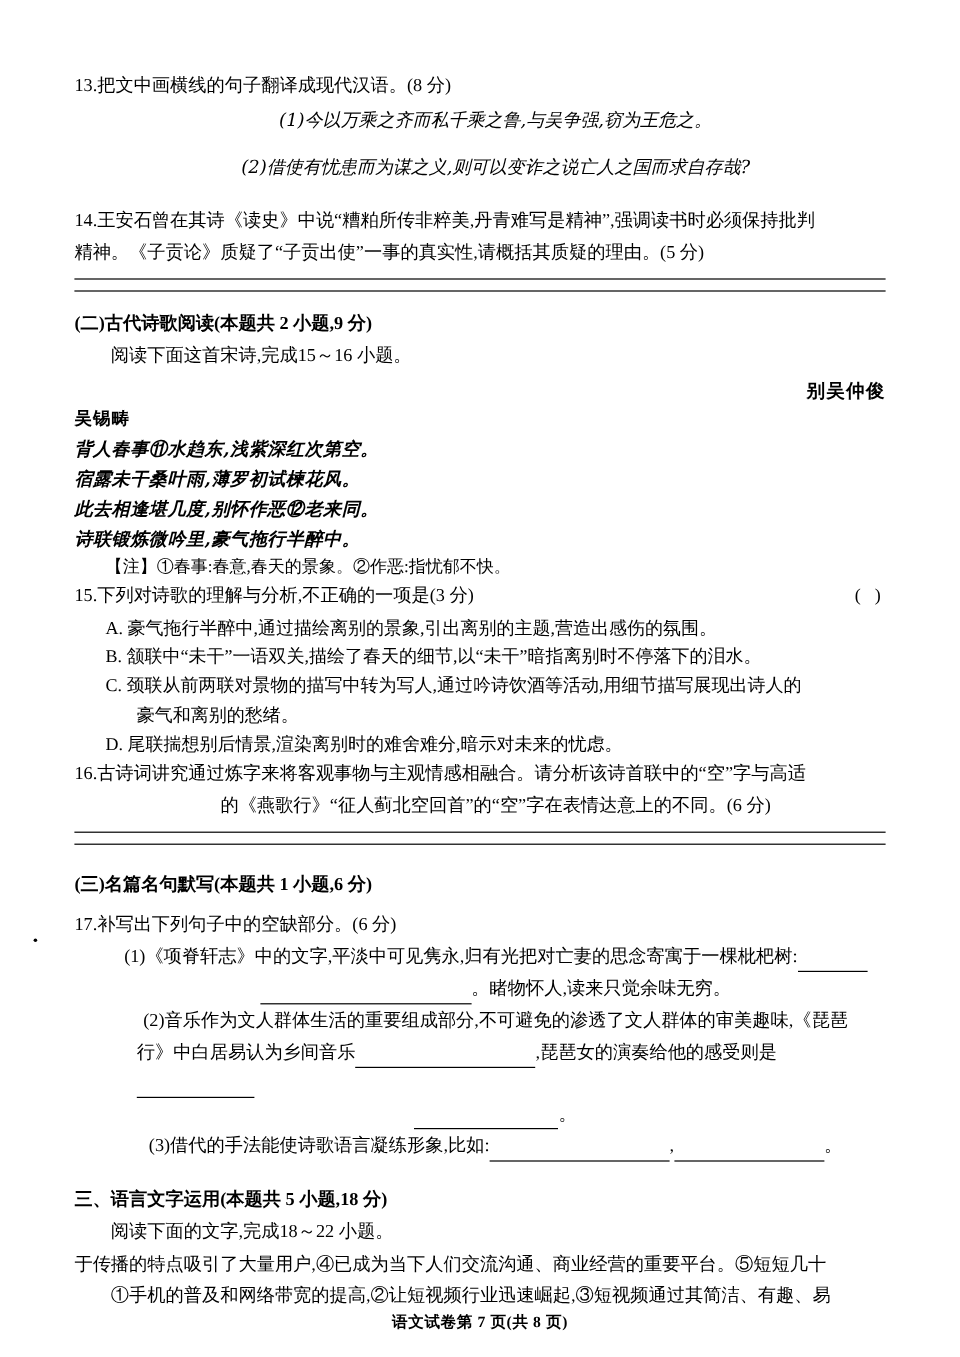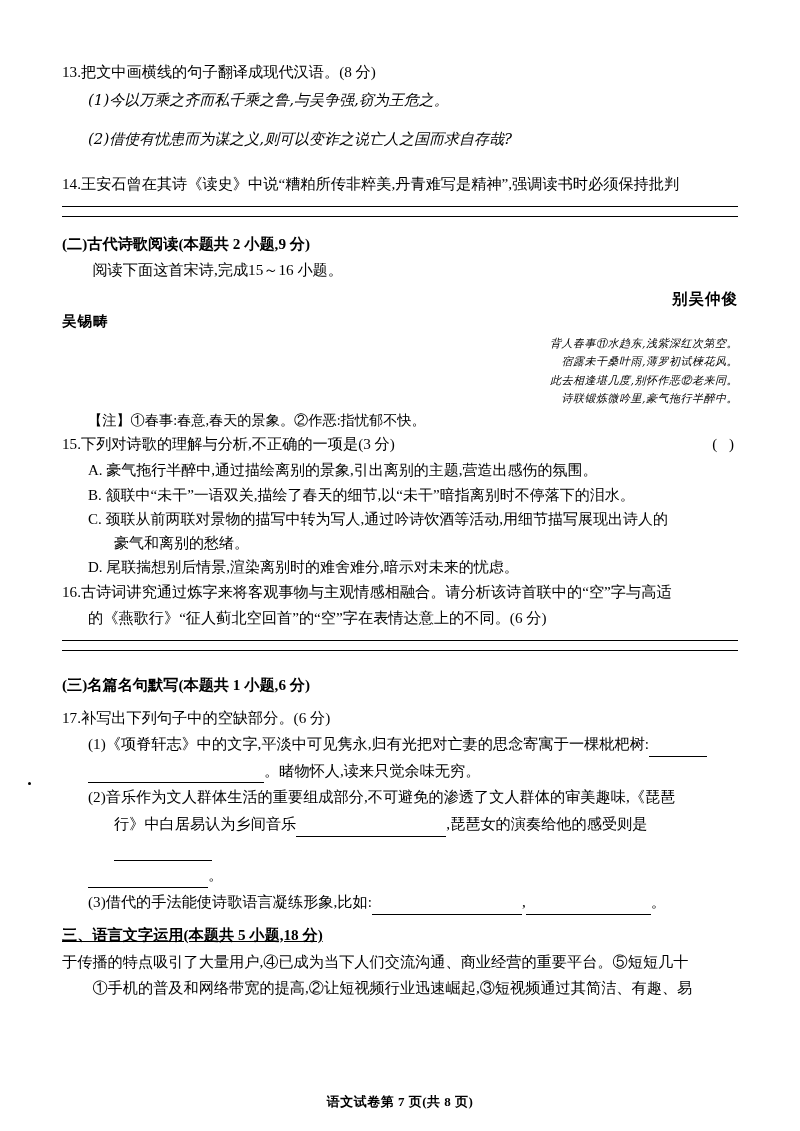--- a/index.html
+++ b/index.html
@@ -27,21 +27,21 @@
     left: 62px;
     top: 60px;
     width: 676px;
   }
   .q {
     font-size: 15.2px;
     line-height: 1.62;
     margin: 0 0 2px 0;
   }
   .indent1 { text-indent: 2em; }
-  .indent-sub { padding-left: 26px; }
+  .indent-sub { padding-left: 26px; text-align: center; }
   .kai {
     font-family: "DejaVu Serif", "Liberation Serif", serif;
     font-style: italic;
     font-size: 15px;
     line-height: 1.75;
   }
   .bold { font-weight: bold; }
   .rule {
     border: none;
     border-top: 1.1px solid #000;
@@ -59,26 +59,27 @@
     letter-spacing: 1px;
   }
   .poem-author {
     text-align: left;
     font-weight: bold;
     font-size: 14.5px;
     margin: 0 0 4px 0;
     letter-spacing: 1px;
   }
   .poem-line {
-    text-align: right;
+    text-align: left;
     font-family: "DejaVu Serif", serif;
     font-style: italic;
-    font-size: 11px;
+    font-size: 15px;
     line-height: 1.68;
     letter-spacing: 0.5px;
+    font-weight: bold;
   }
   .note {
     font-size: 14.2px;
     padding-left: 26px;
     line-height: 1.6;
   }
   .opt {
     font-size: 15px;
     line-height: 1.62;
     padding-left: 26px;
@@ -140,20 +141,21 @@
   <div class="content">
 
     <div class="q">13.把文中画横线的句子翻译成现代汉语。(8 分)</div>
     <div class="kai indent-sub">(1)今以万乘之齐而私千乘之鲁,与吴争强,窃为王危之。</div>
     <div class="gap-md"></div>
     <div class="kai indent-sub">(2)借使有忧患而为谋之义,则可以变诈之说亡人之国而求自存哉?</div>
 
     <div class="gap-lg"></div>
 
     <div class="q">14.王安石曾在其诗《读史》中说“糟粕所传非粹美,丹青难写是精神”,强调读书时必须保持批判</div>
+    <div class="q">精神。《子贡论》质疑了“子贡出使”一事的真实性,请概括其质疑的理由。(5 分)</div>
     <hr class="rule">
     <hr class="rule">
 
     <div class="gap-sm"></div>
 
     <div class="q bold">(二)古代诗歌阅读(本题共 2 小题,9 分)</div>
     <div class="q indent1">阅读下面这首宋诗,完成15～16 小题。</div>
 
     <div class="poem-title">别吴仲俊</div>
     <div class="poem-author">吴锡畴</div>
@@ -197,20 +199,21 @@
       <span>行》中白居易认为乡间音乐</span><span class="fillblank u6"></span><span>,琵琶女的演奏给他的感受则是</span><span class="fillblank u5"></span>
     </div>
     <div class="q indent-sub">
       <span class="fillblank u2"></span>。
     </div>
 
     <div class="q indent-sub">
       <span>(3)借代的手法能使诗歌语言凝练形象,比如:</span><span class="fillblank u7"></span>,<span class="fillblank u8"></span>。
     </div>
 
-    <div class="q bold" style="margin-top:8px;text-decoration:underline;">三、语言文字运用(本题共 5 小题,18 分)</div>
+    <div class="q bold" style="margin-top:20px;">三、语言文字运用(本题共 5 小题,18 分)</div>
+    <div class="q indent1">阅读下面的文字,完成18～22 小题。</div>
     <div class="body-text">于传播的特点吸引了大量用户,④已成为当下人们交流沟通、商业经营的重要平台。⑤短短几十</div>
     <div class="body-text indent1">①手机的普及和网络带宽的提高,②让短视频行业迅速崛起,③短视频通过其简洁、有趣、易</div>
 
   </div>
 
   <div class="footer">语文试卷第 7 页(共 8 页)</div>
 </div>
 
 </body></html>

